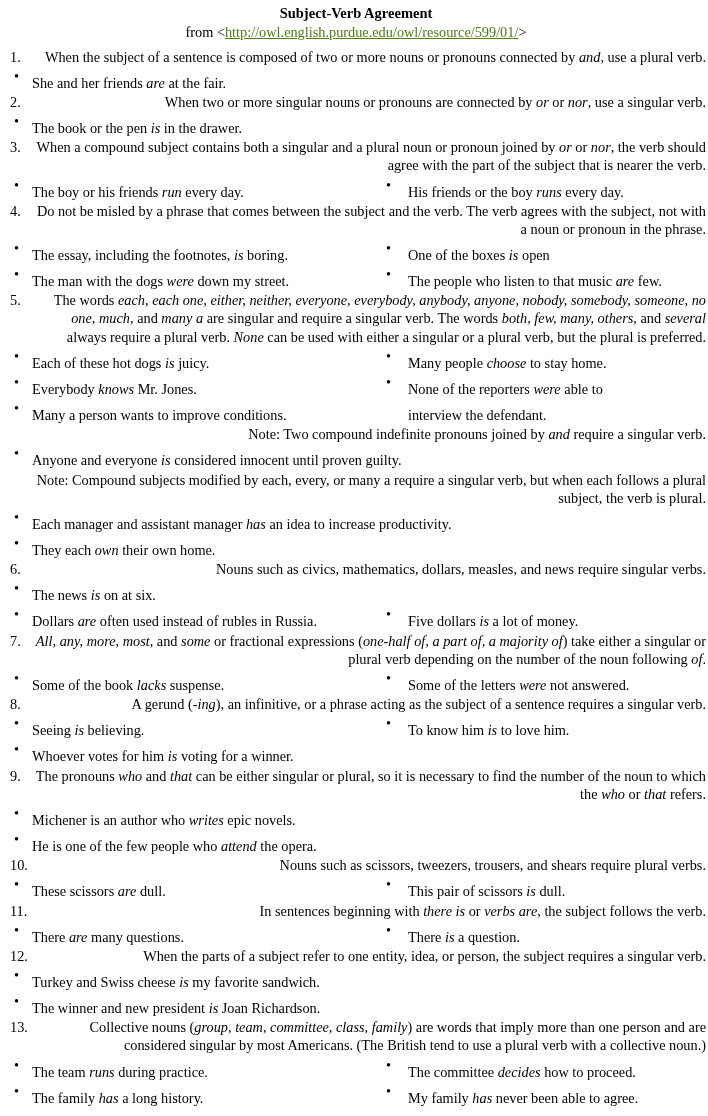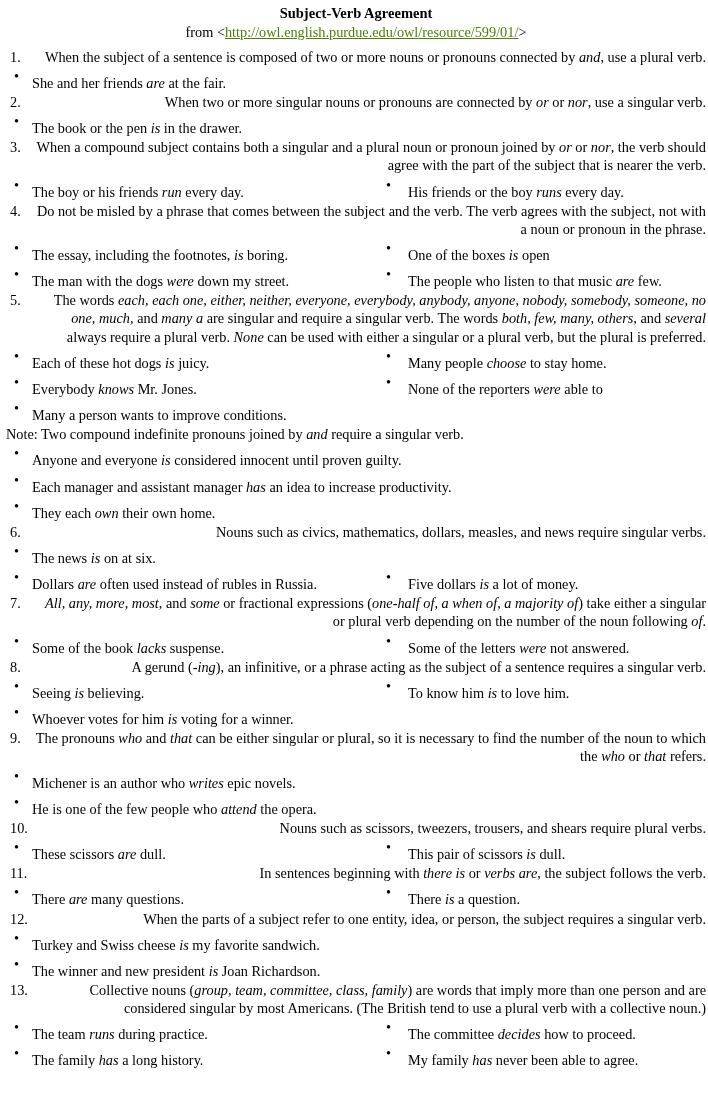--- a/index.html
+++ b/index.html
@@ -76,22 +76,22 @@
   .bcell.right .dot {
     flex: 0 0 30px;
     width: 30px;
     padding-left: 8px;
   }
   .bcell .btext {
     flex: 1 1 auto;
     margin-top: 7px;
   }
   .note {
-    margin: 0 12px 1px 0;
-    text-align: left;
+    margin: 0 0 1px 0;
+    text-align: right;
   }
   i, .it { font-style: italic; }
 </style>
 </head>
 <body>
 
 <div class="page">
   <div class="doc-title">Subject-Verb Agreement</div>
   <div class="doc-source">
     <span>from &lt;</span><a href="#">http://owl.english.purdue.edu/owl/resource/599/01/</a><span>&gt;</span>
@@ -186,31 +186,36 @@
           <div class="bcell right">
             <div class="dot">•</div>
             <div class="btext">None of the reporters <i>were</i> able to</div>
           </div>
         </div>
         <div class="brow">
           <div class="bcell left">
             <div class="dot">•</div>
             <div class="btext">Many a person wants to improve conditions.</div>
           </div>
+          <div class="bcell right">
+            <div class="dot"></div>
+            <div class="btext">interview the defendant.</div>
+          </div>
         </div>
       </div>
       <div class="note">Note: Two compound indefinite pronouns joined by <i>and</i> require a singular verb.</div>
       <div class="bullets">
         <div class="brow">
           <div class="bcell full">
             <div class="dot">•</div>
             <div class="btext">Anyone and everyone <i>is</i> considered innocent until proven guilty.</div>
           </div>
         </div>
       </div>
+      <div class="note">Note: Compound subjects modified by each, every, or many a require a singular verb, but when each follows a plural subject, the verb is plural.</div>
       <div class="bullets">
         <div class="brow">
           <div class="bcell full">
             <div class="dot">•</div>
             <div class="btext">Each manager and assistant manager <i>has</i> an idea to increase productivity.</div>
           </div>
         </div>
         <div class="brow">
           <div class="bcell full">
             <div class="dot">•</div>
@@ -237,21 +242,21 @@
             <div class="btext">Dollars <i>are</i> often used instead of rubles in Russia.</div>
           </div>
           <div class="bcell right">
             <div class="dot">•</div>
             <div class="btext">Five dollars <i>is</i> a lot of money.</div>
           </div>
         </div>
       </div>
       <div class="num-item">
         <div class="marker">7.</div>
-        <div class="body"><i>All, any, more, most,</i> and <i>some</i> or fractional expressions (<i>one-half of, a when of, a majority of</i>) take either a singular or plural verb depending on the number of the noun following <i>of</i>.</div>
+        <div class="body"><i>All, any, more, most,</i> and <i>some</i> or fractional expressions (<i>one-half of, a part of, a majority of</i>) take either a singular or plural verb depending on the number of the noun following <i>of</i>.</div>
       </div>
       <div class="bullets">
         <div class="brow">
           <div class="bcell left">
             <div class="dot">•</div>
             <div class="btext">Some of the book <i>lacks</i> suspense.</div>
           </div>
           <div class="bcell right">
             <div class="dot">•</div>
             <div class="btext">Some of the letters <i>were</i> not answered.</div>

